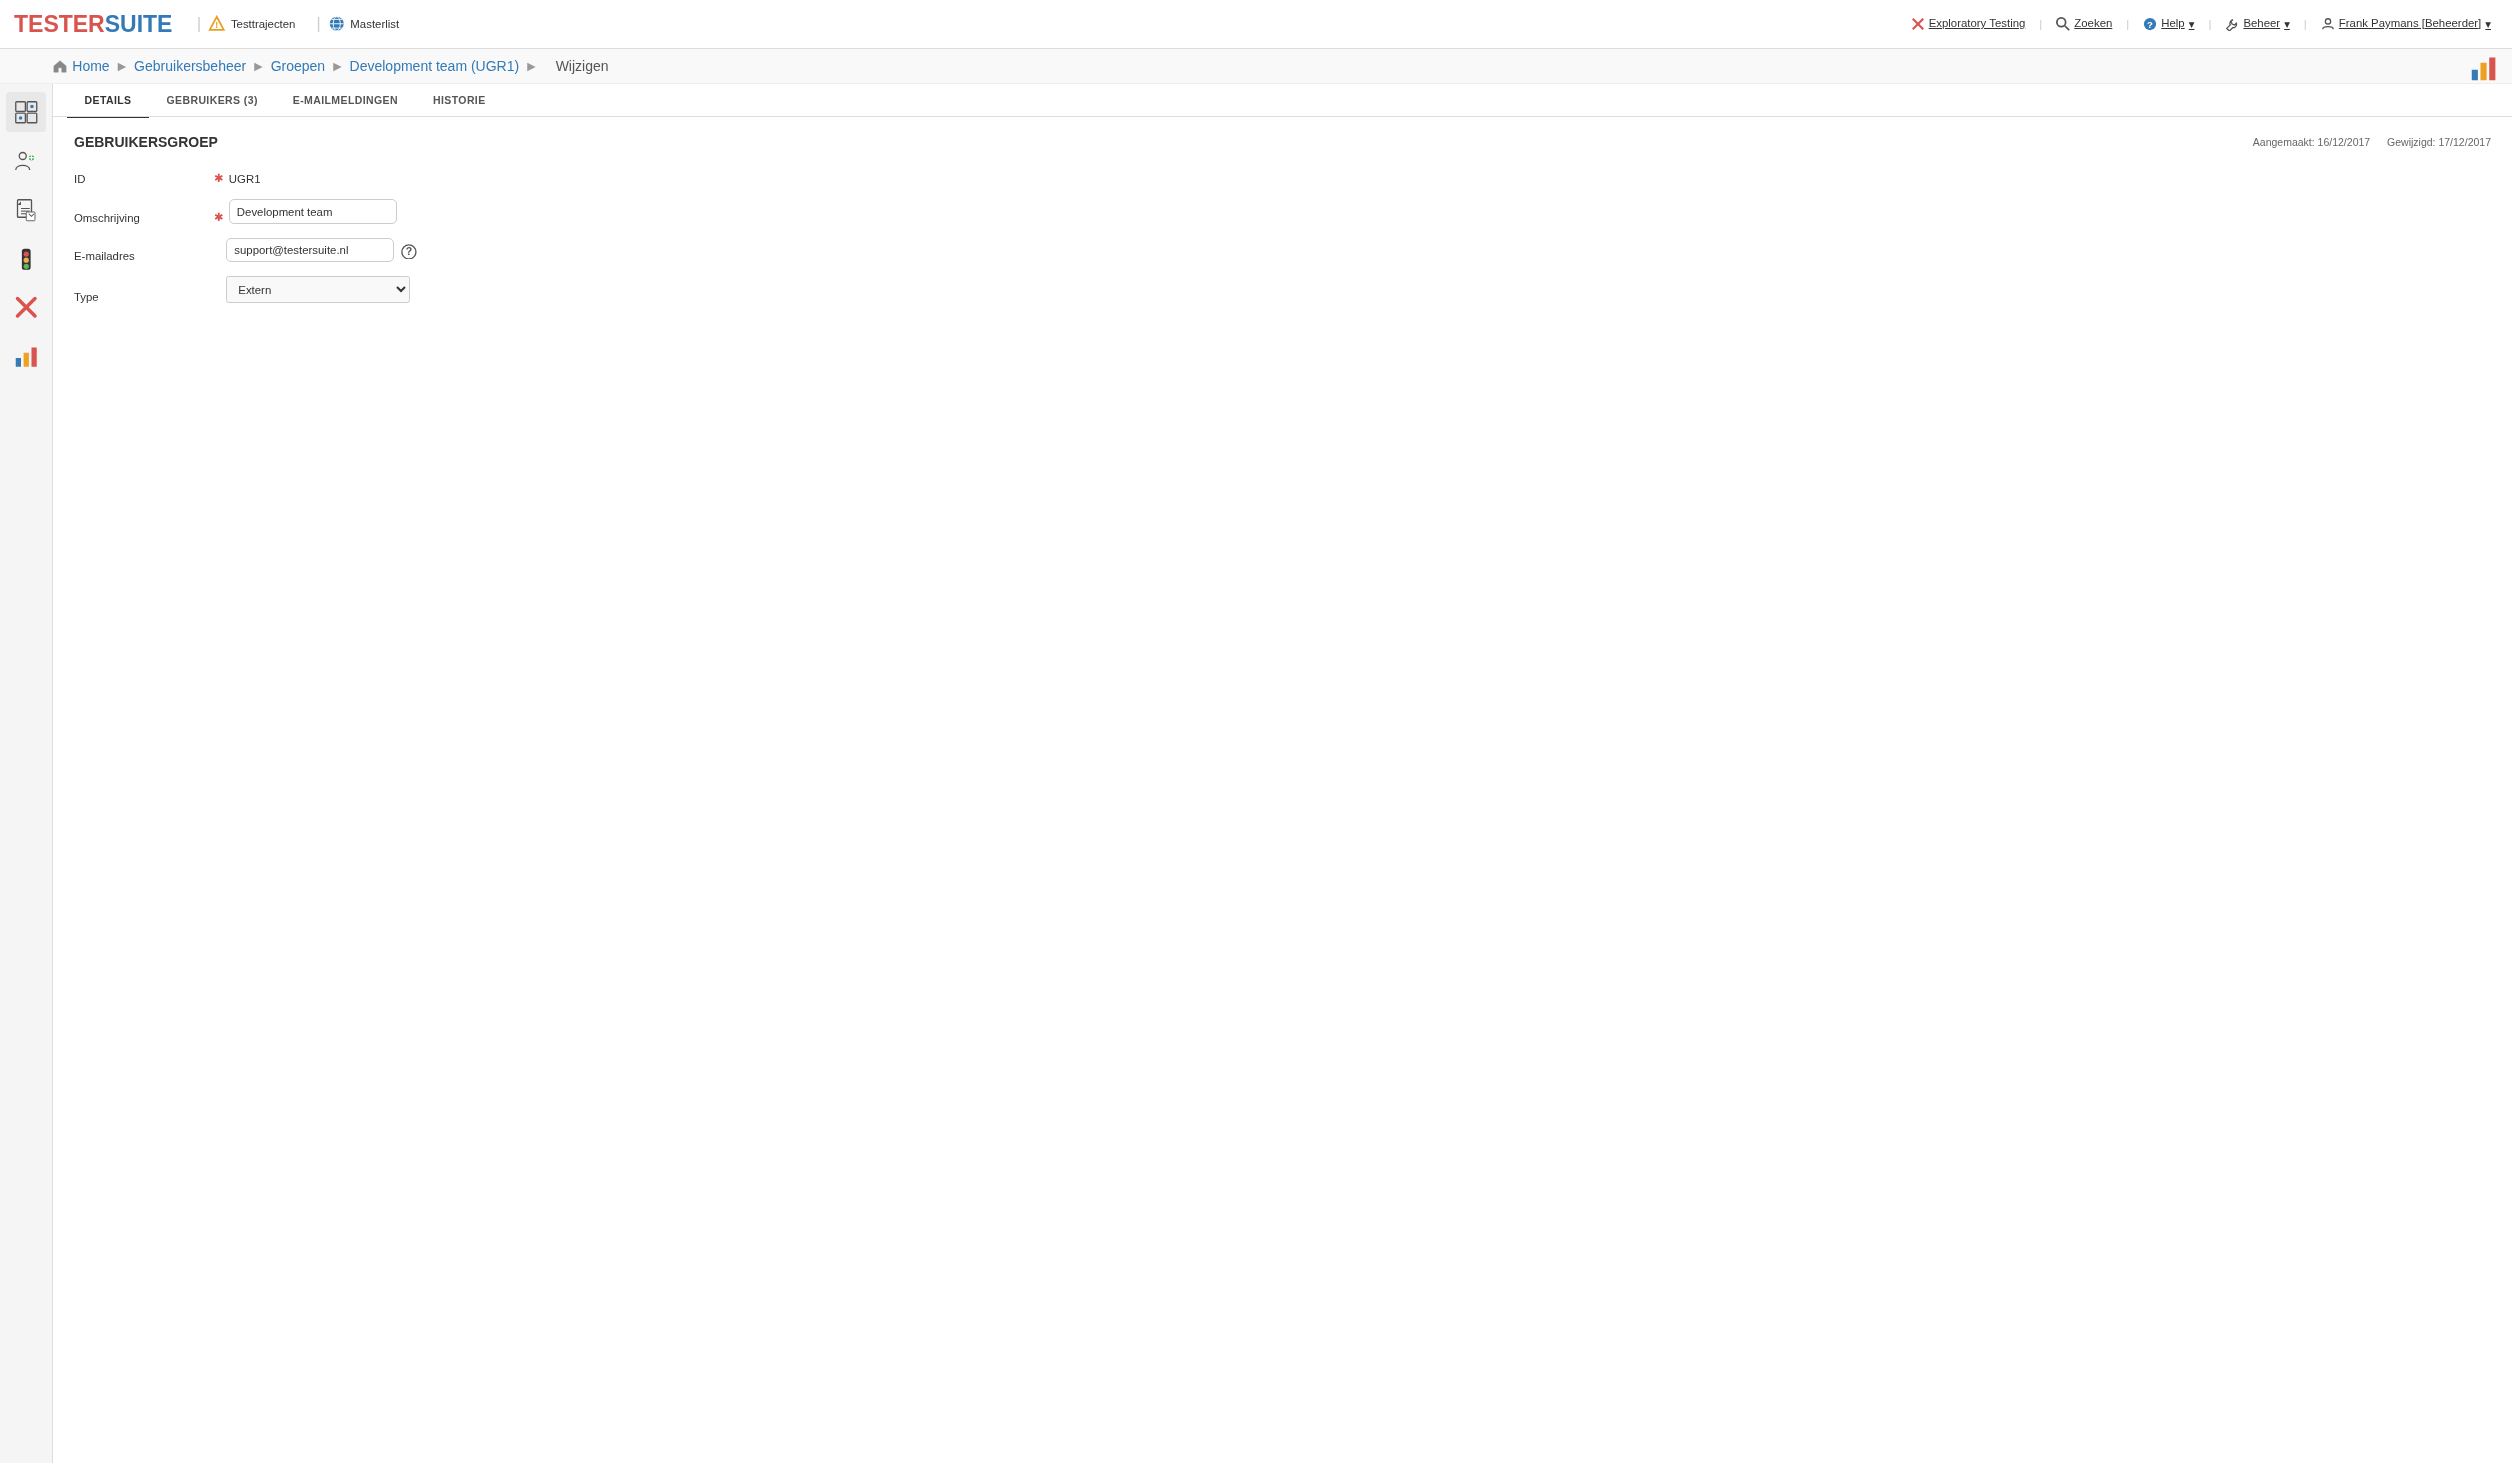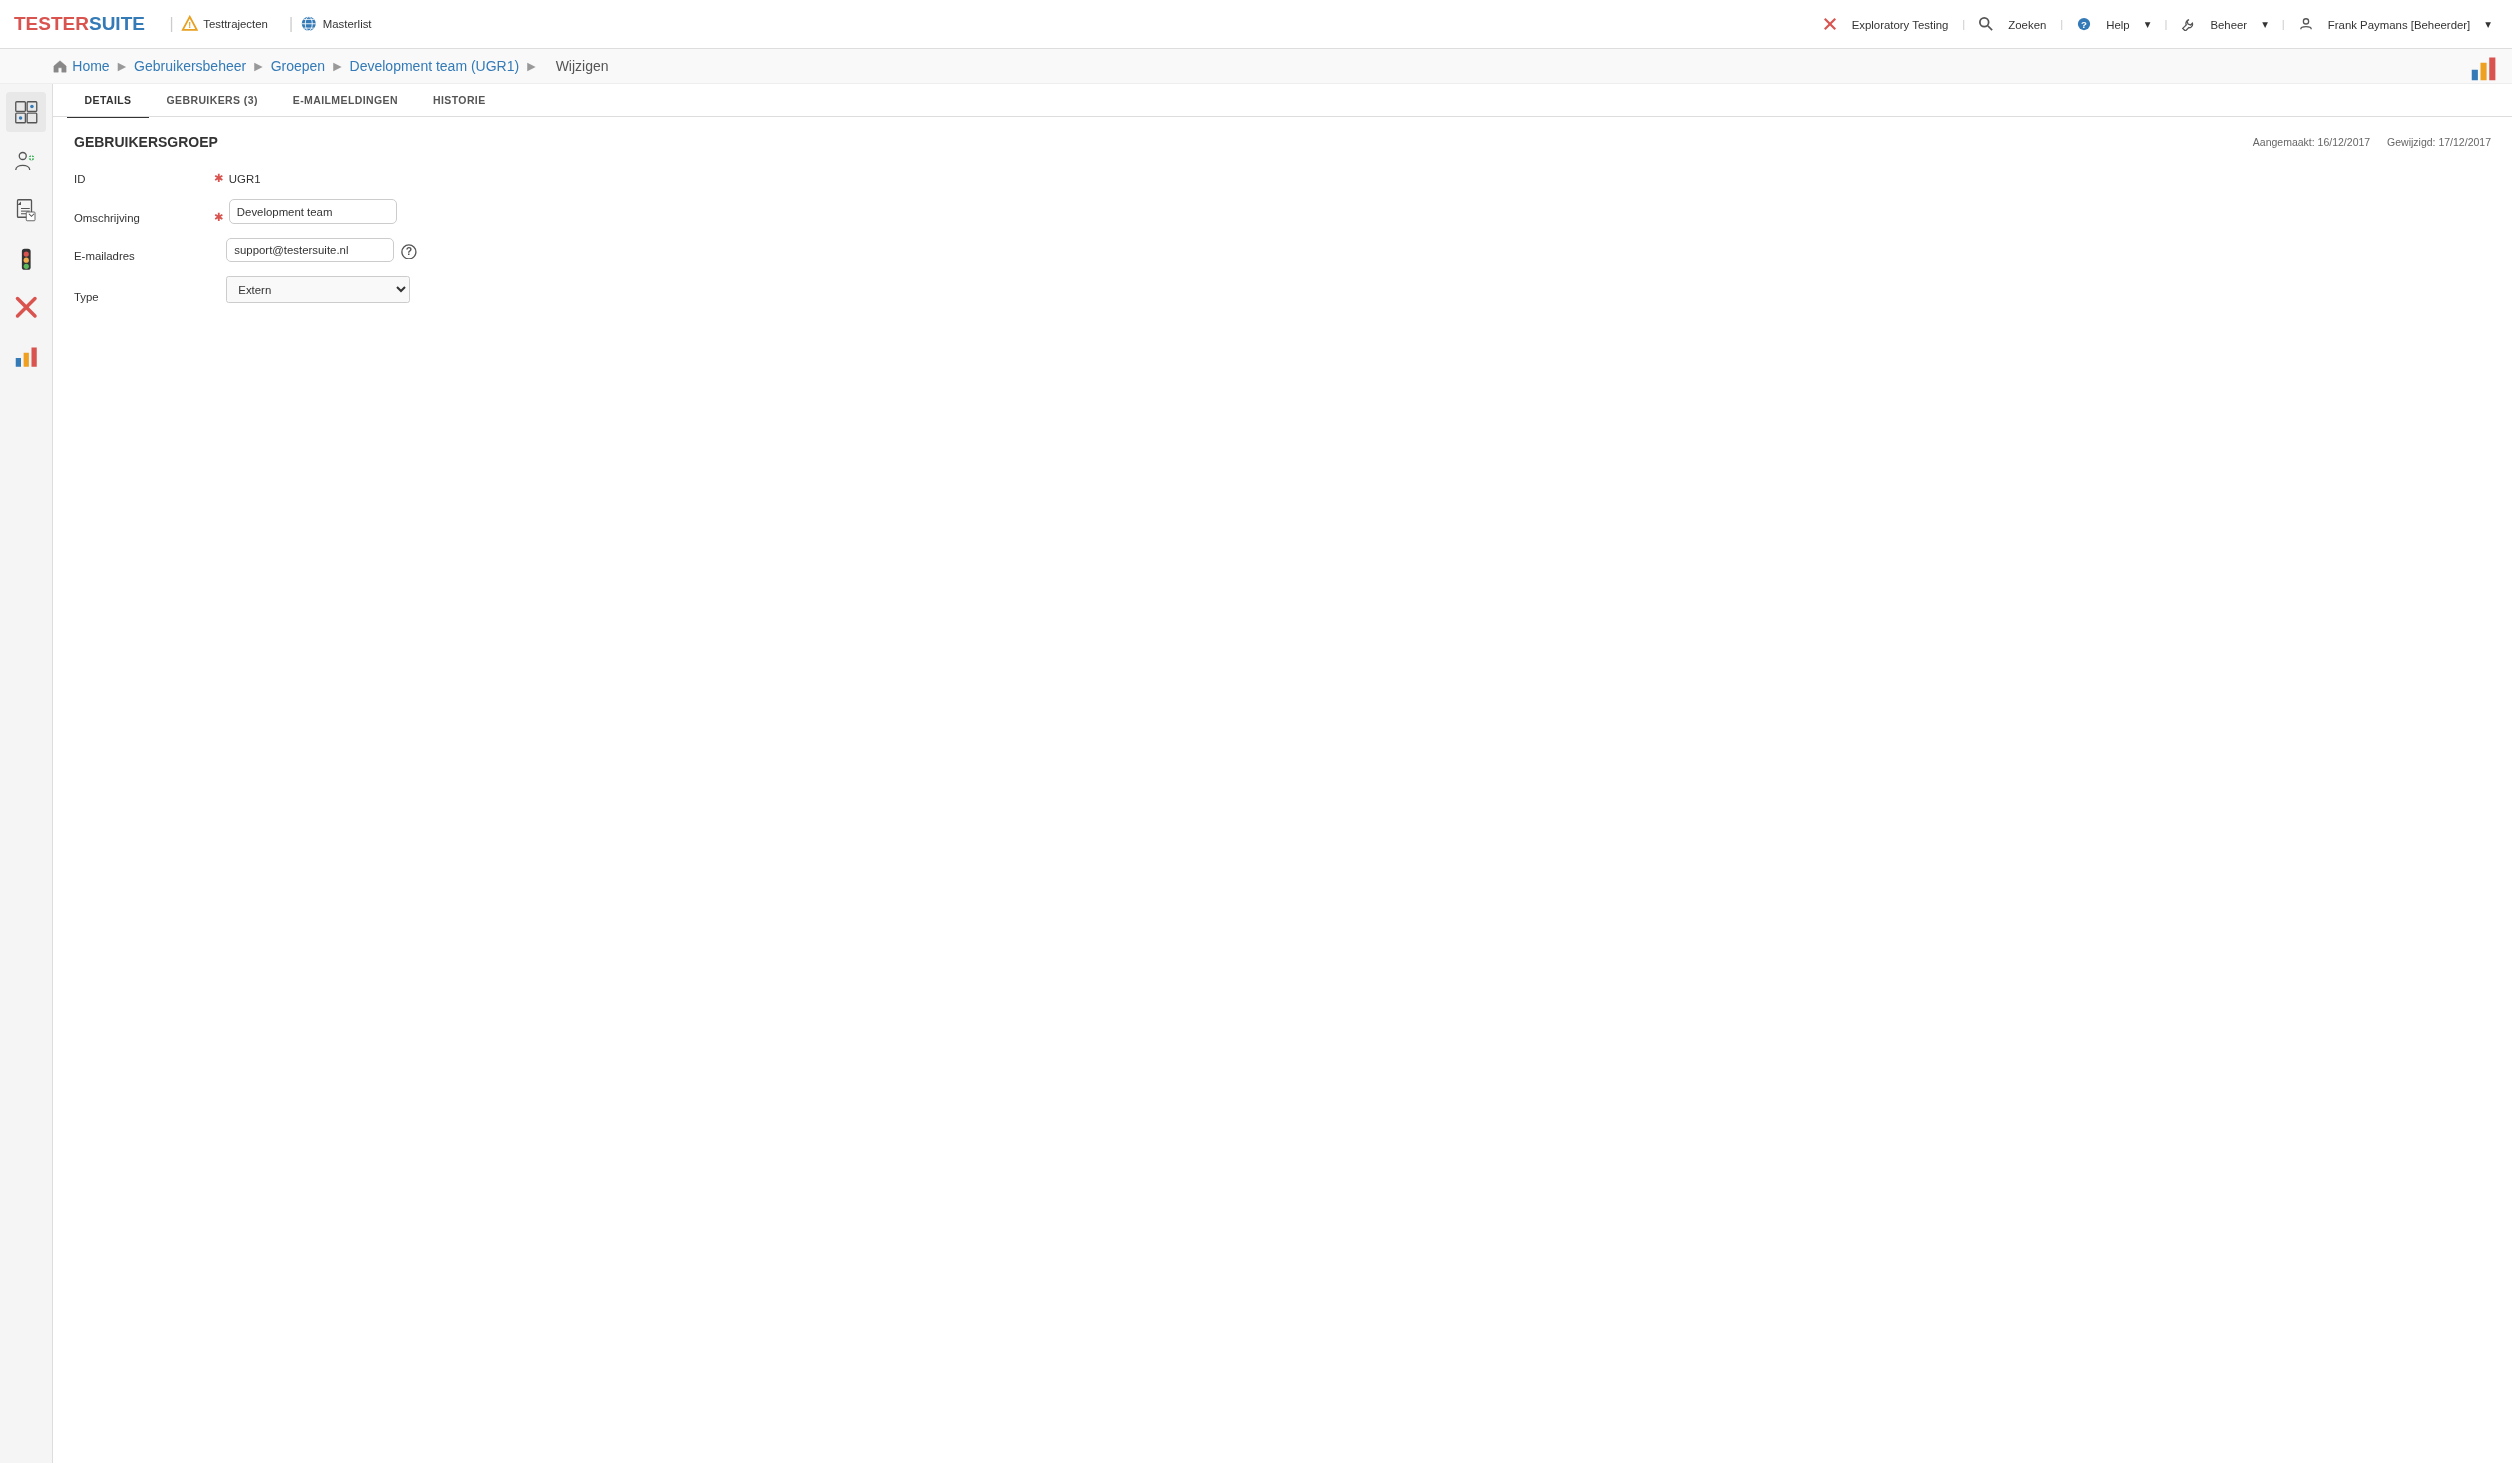--- a/index.html
+++ b/index.html
@@ -8,21 +8,21 @@
     
     .header {
       display: flex;
       align-items: center;
       height: 49px;
       border-bottom: 0.9px solid #ddd;
       padding: 0 14px;
       background: #fff;
     }
     .logo {
-      font-size: 19px;
+      font-size: 23px;
       font-weight: bold;
       margin-right: 17.5px;
     }
     .logo span.tester { color: #d9534f; }
     .logo span.suite { color: #337ab7; }
     .nav-divider { color: #ccc; margin: 0 7px; font-size: 15.8px; }
     .header-nav-item {
       display: flex;
       align-items: center;
       gap: 5.3px;
@@ -37,25 +37,26 @@
     }
     .header-right {
       margin-left: auto;
       display: flex;
       align-items: center;
       gap: 3.5px;
       font-size: 11.4px;
     }
     .header-right-item {
       display: flex;
-      align-items: flex-end;
-      gap: 15px;
+      align-items: flex-start;
+      gap: 4px;
       cursor: pointer;
       padding: 0 7px;
       color: #333;
+      text-decoration: underline;
     }
     .header-divider {
       color: #ccc;
       padding: 0 3.5px;
     }
 
     
     .breadcrumb {
       display: flex;
       align-items: center;

